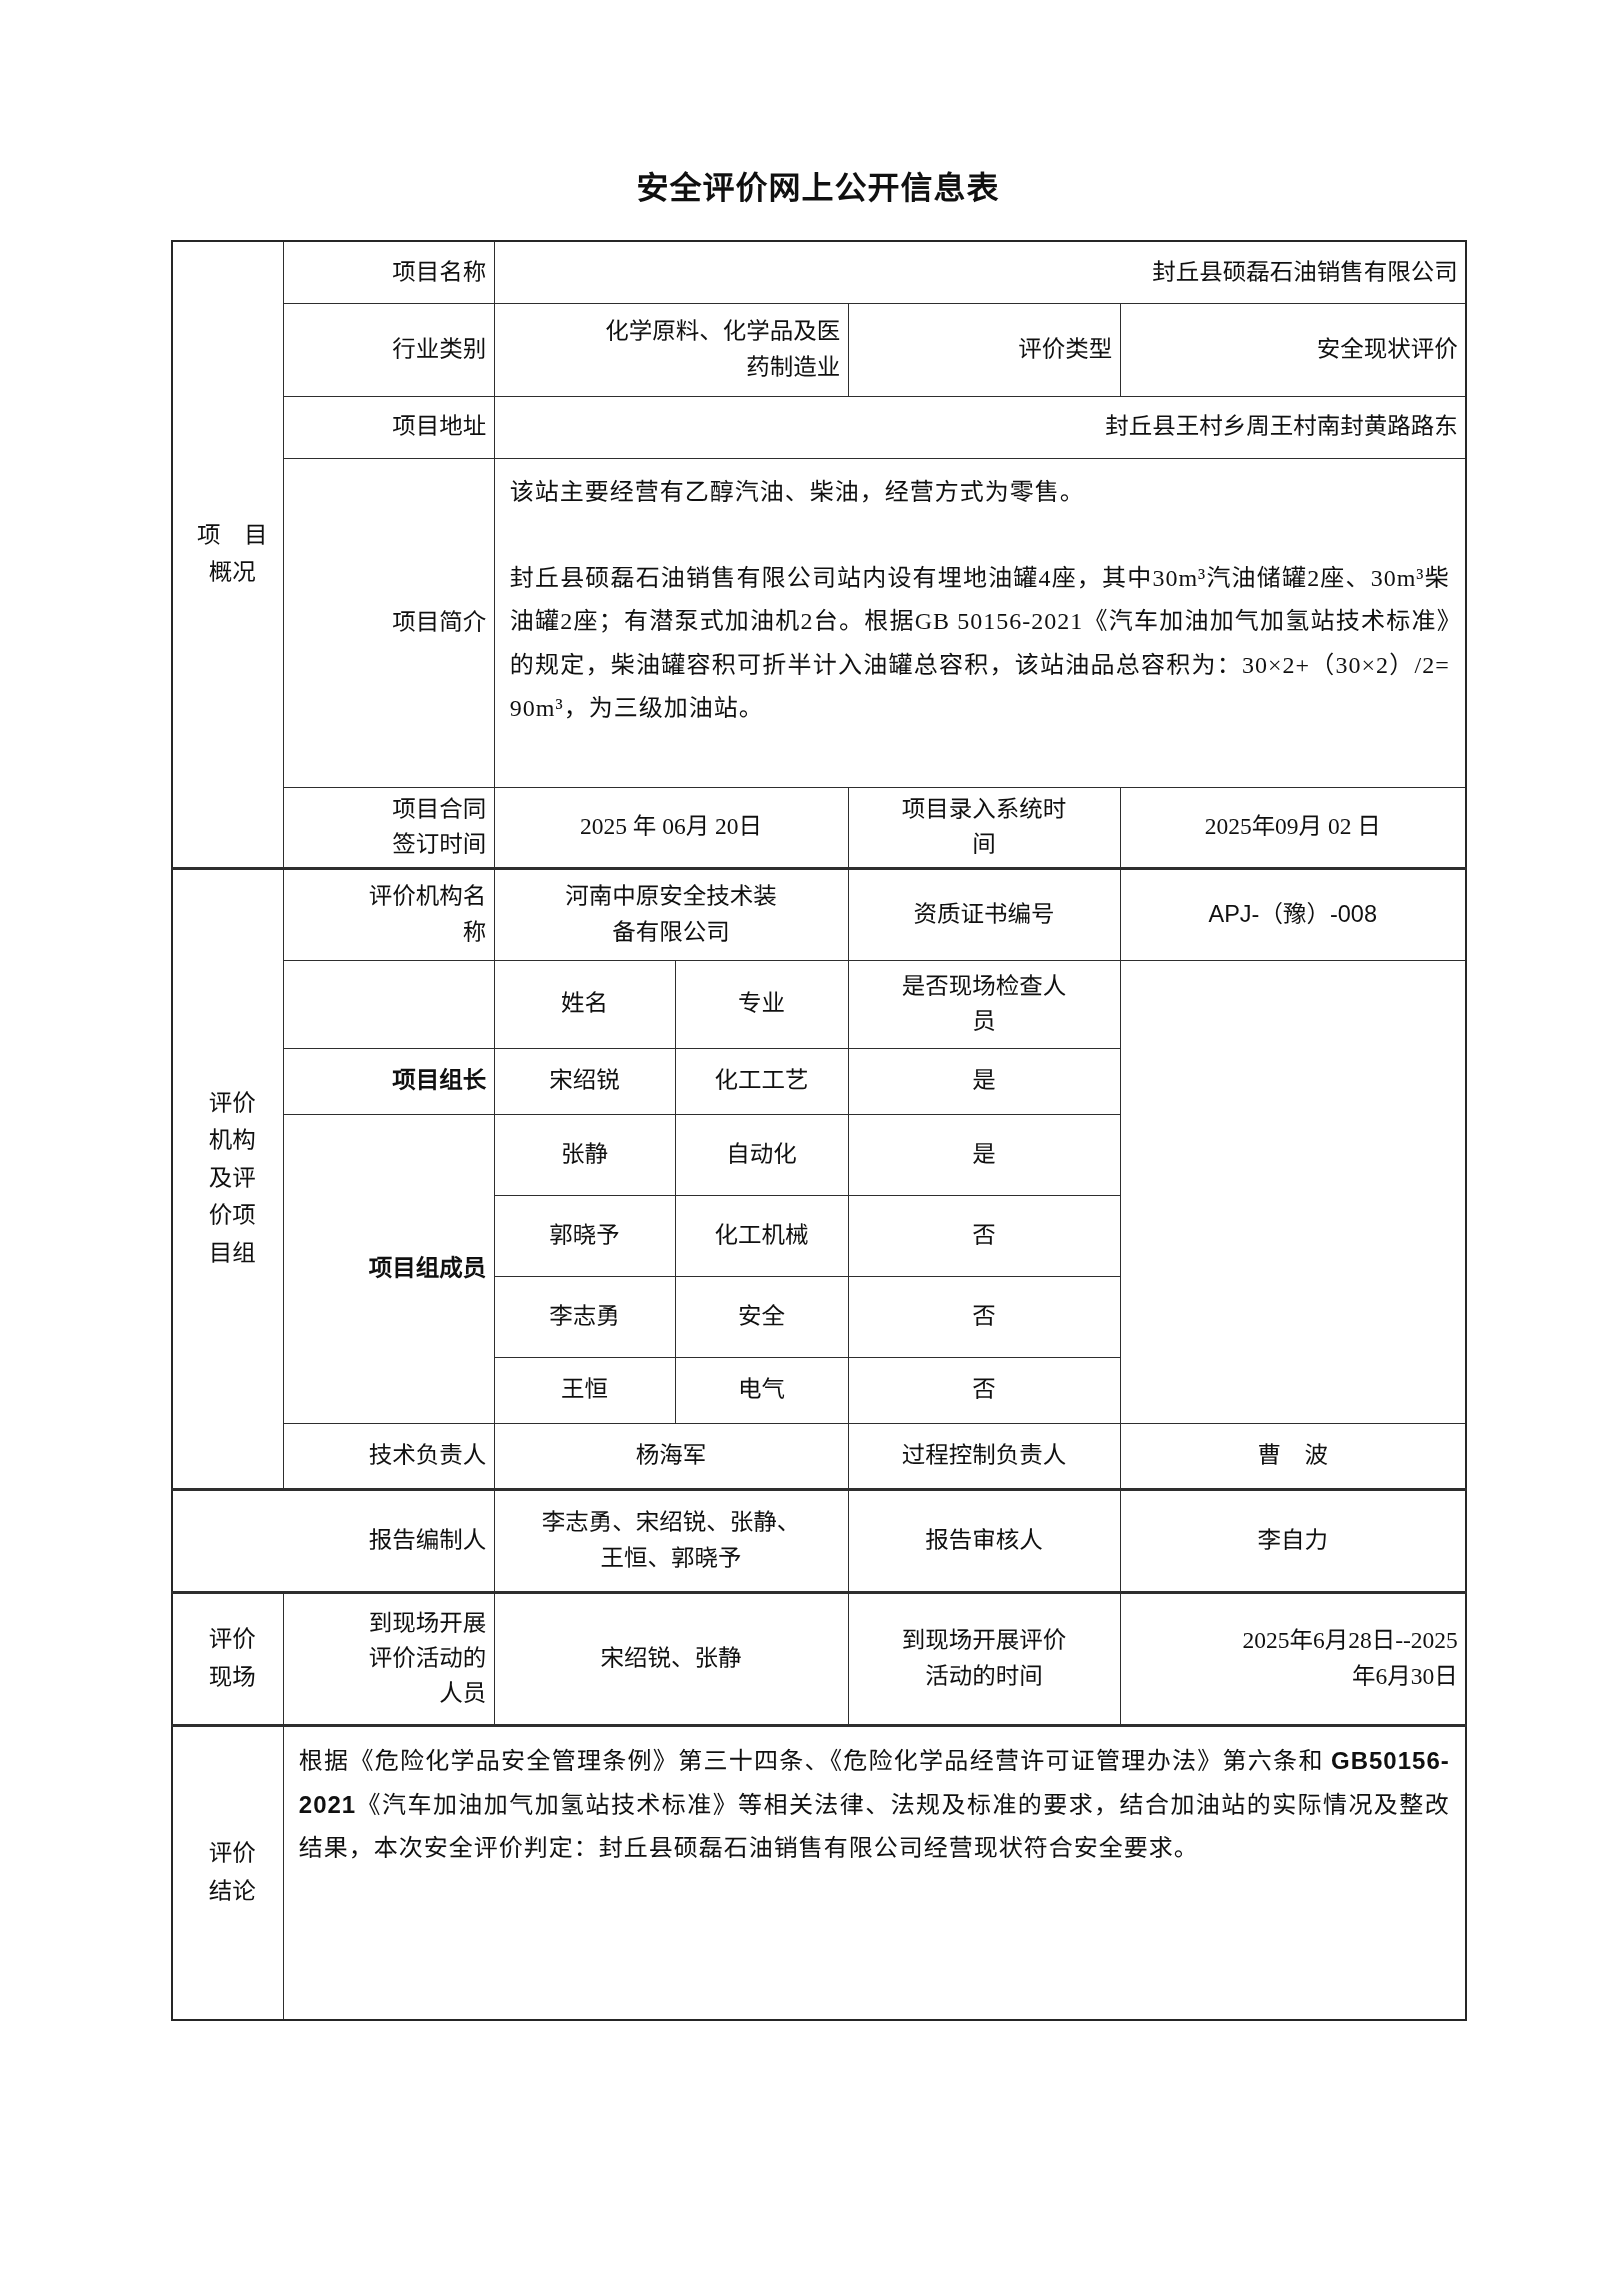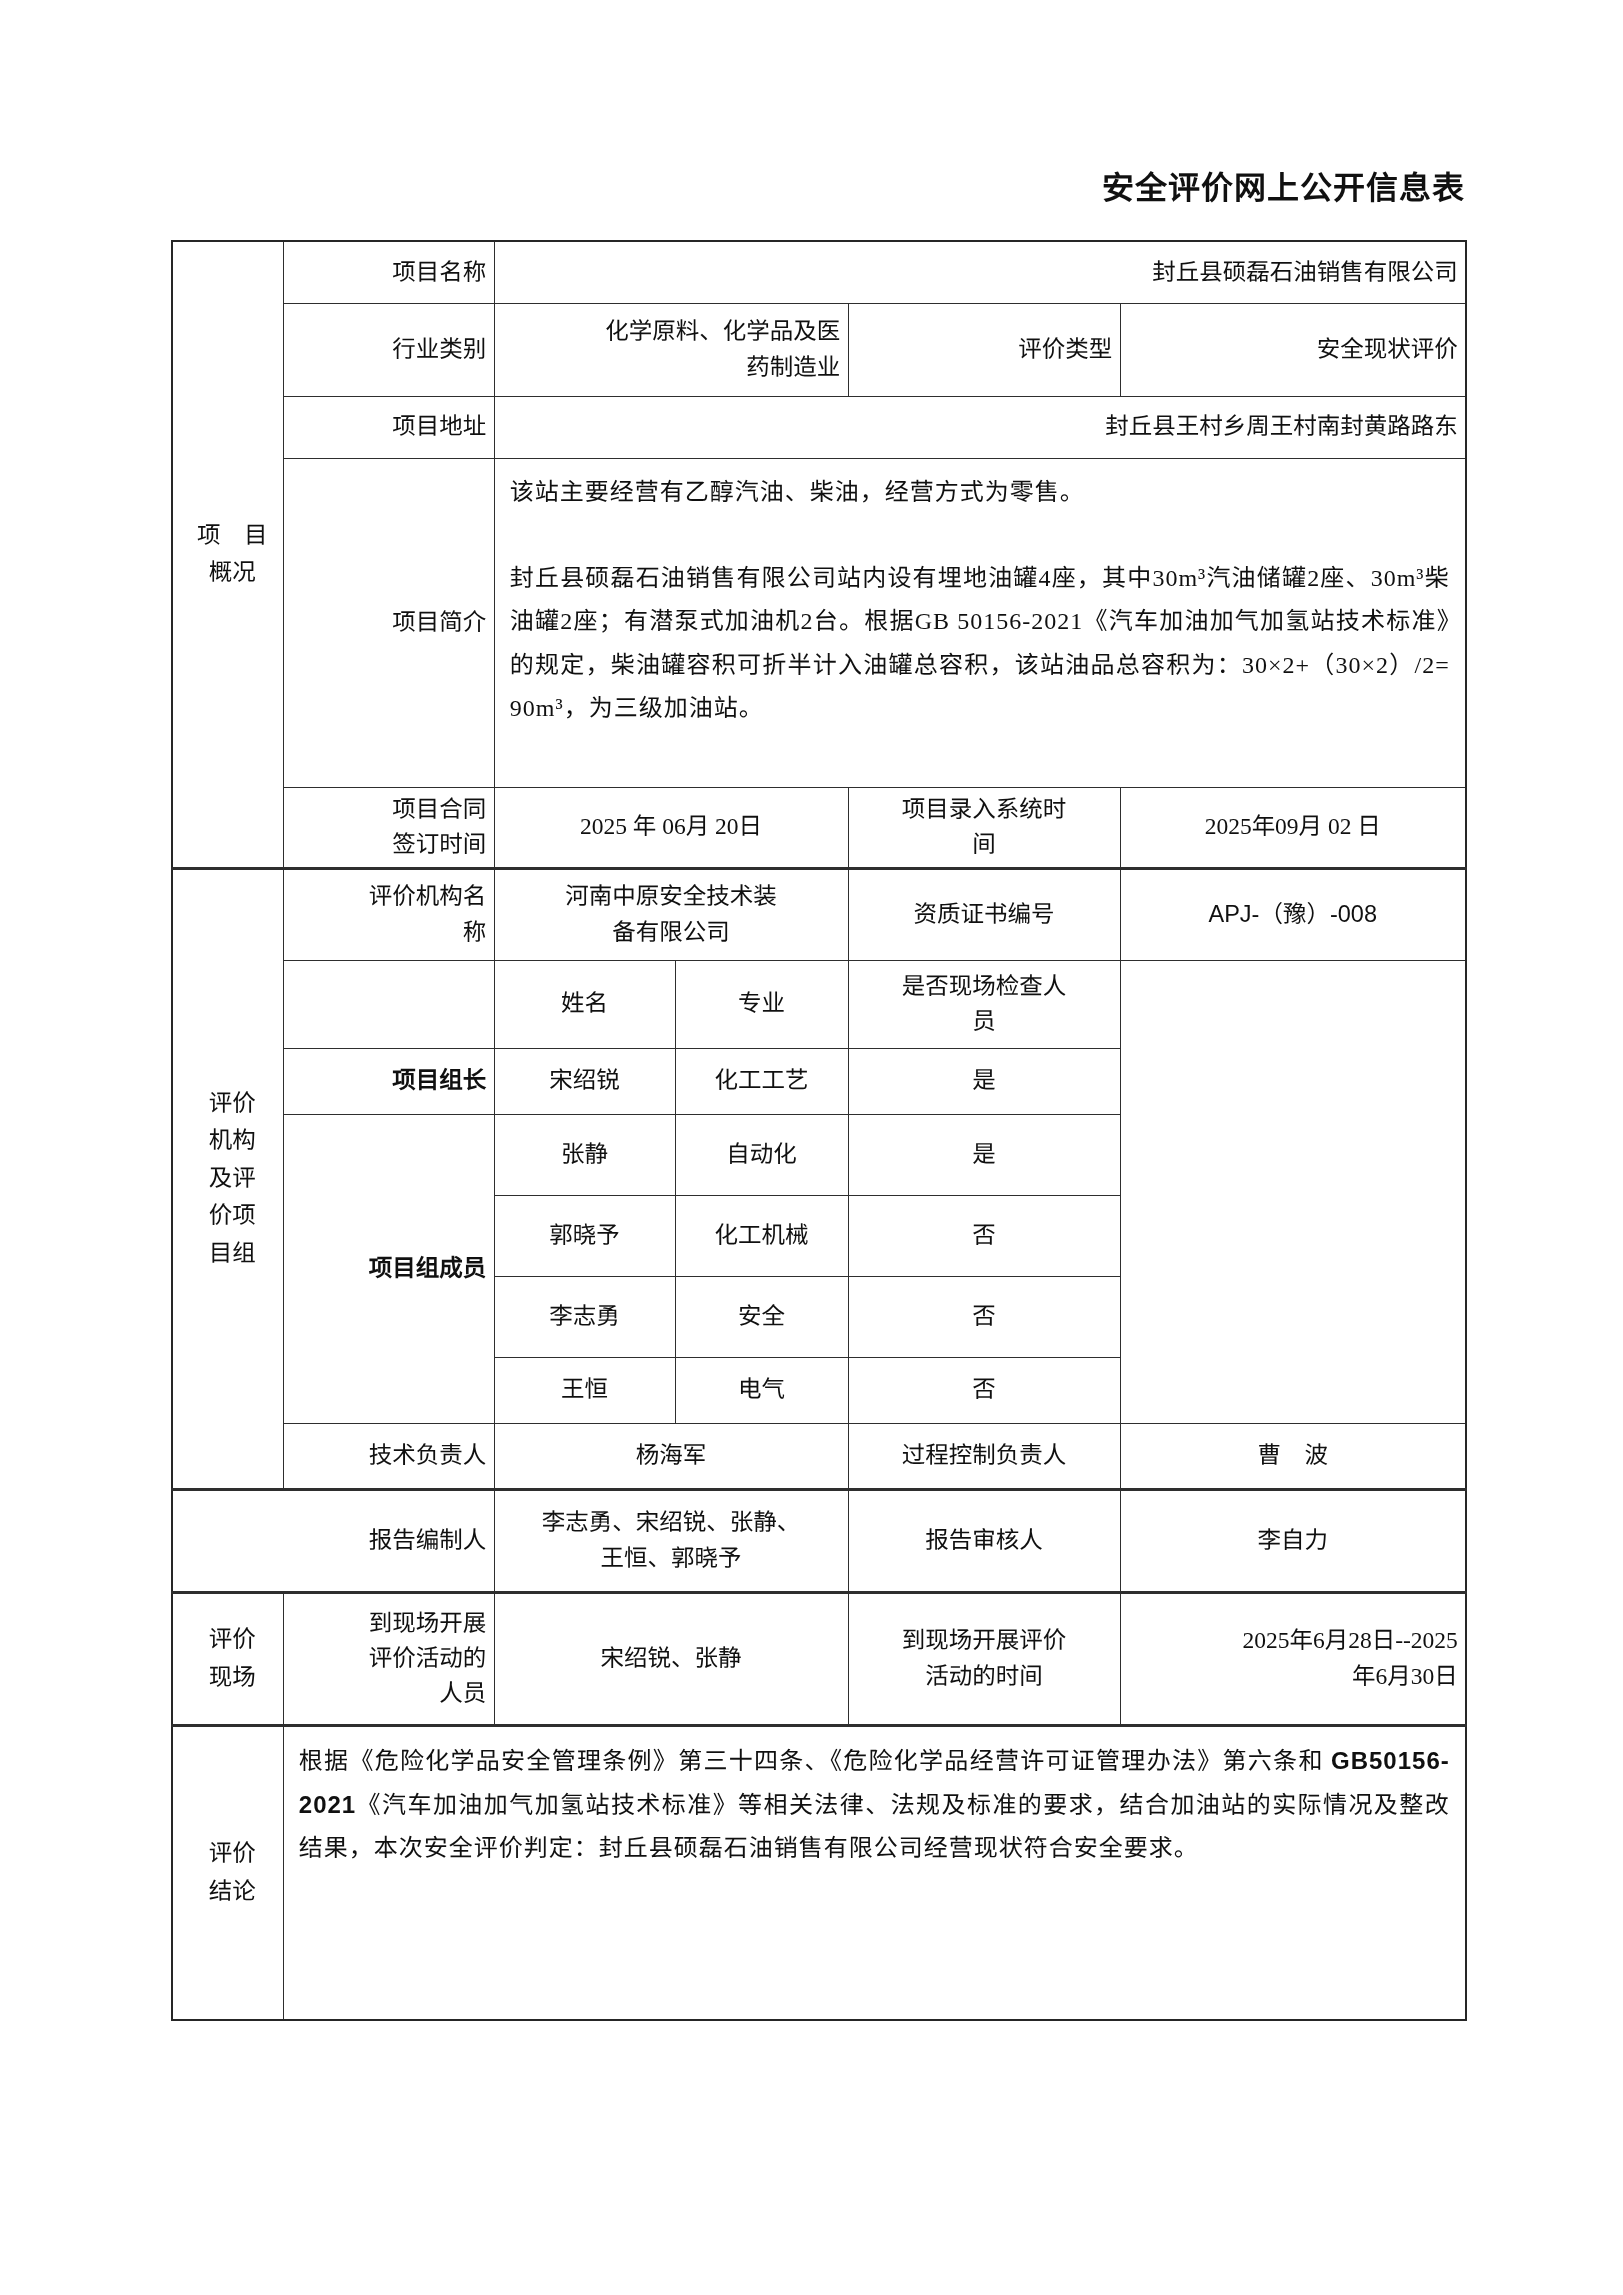--- a/index.html
+++ b/index.html
@@ -4,21 +4,21 @@
 <style>
   html,body { margin:0; padding:0; background:#ffffff; }
   body {
     width:1623px; height:2295px;
     font-family:"Liberation Serif","DejaVu Serif",serif;
     color:#101010;
   }
   .sheet { position:relative; width:1623px; height:2295px; background:#ffffff; }
   .doc-title {
     position:absolute; top:172px; left:171px; width:1294px;
-    margin:0; text-align:right;
+    margin:0; text-align:center;
     font-size:32px; font-weight:700; line-height:1; letter-spacing:1px;
   }
   table.main {
     position:absolute; top:240px; left:171px;
     width:1294px; border-collapse:collapse; table-layout:fixed;
     border:2.6px solid #262626;
   }
   td {
     border:1.5px solid #2e2e2e;
     font-size:23.5px; line-height:1.5;

